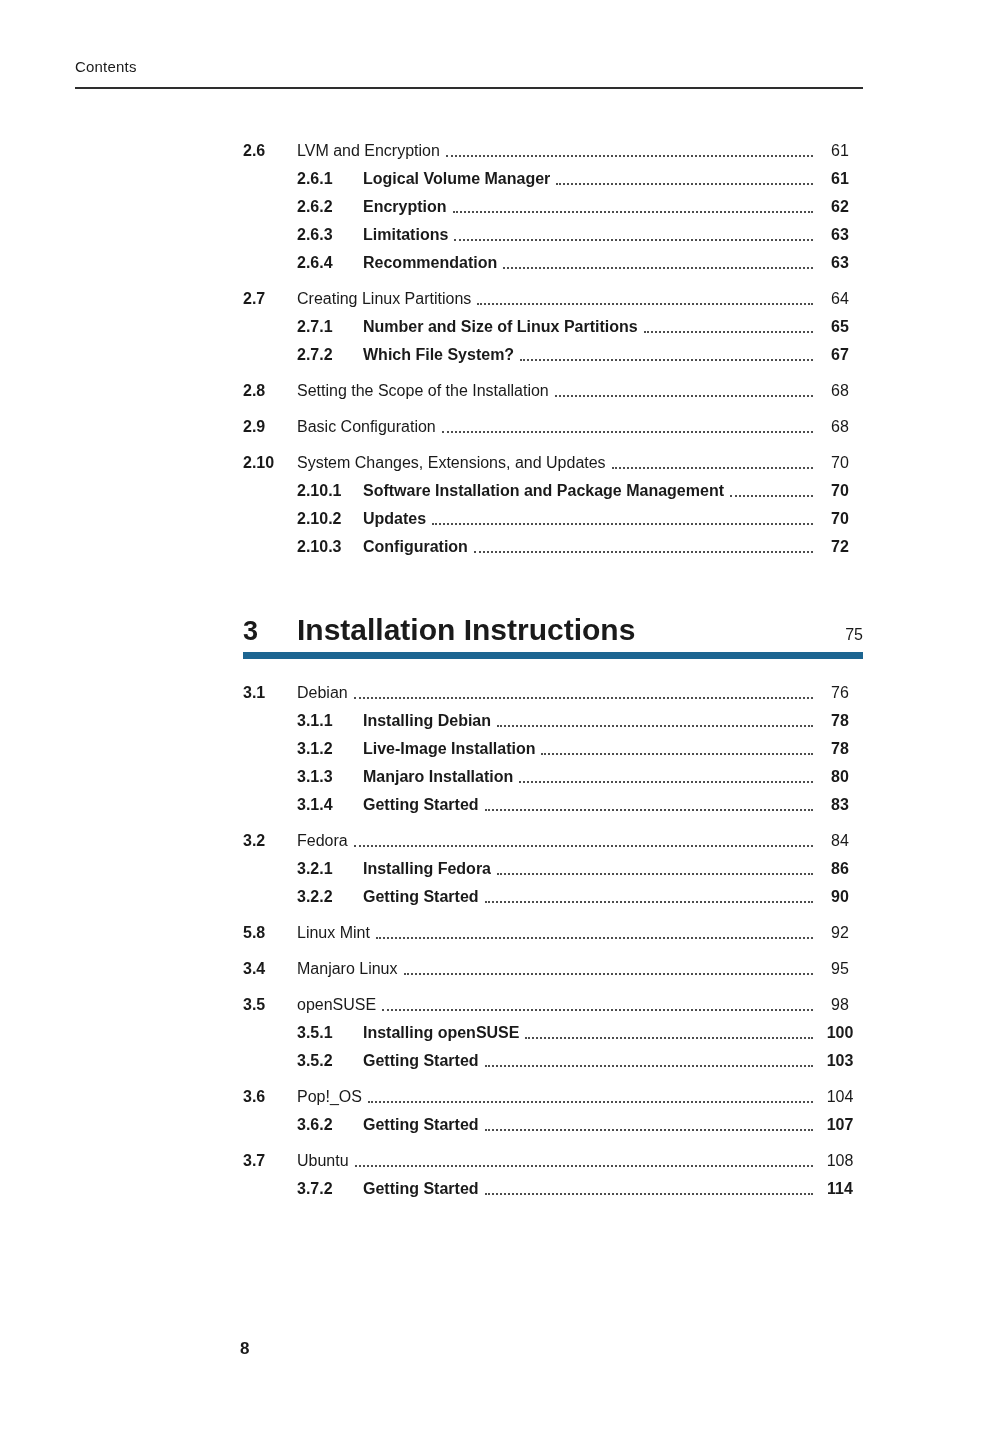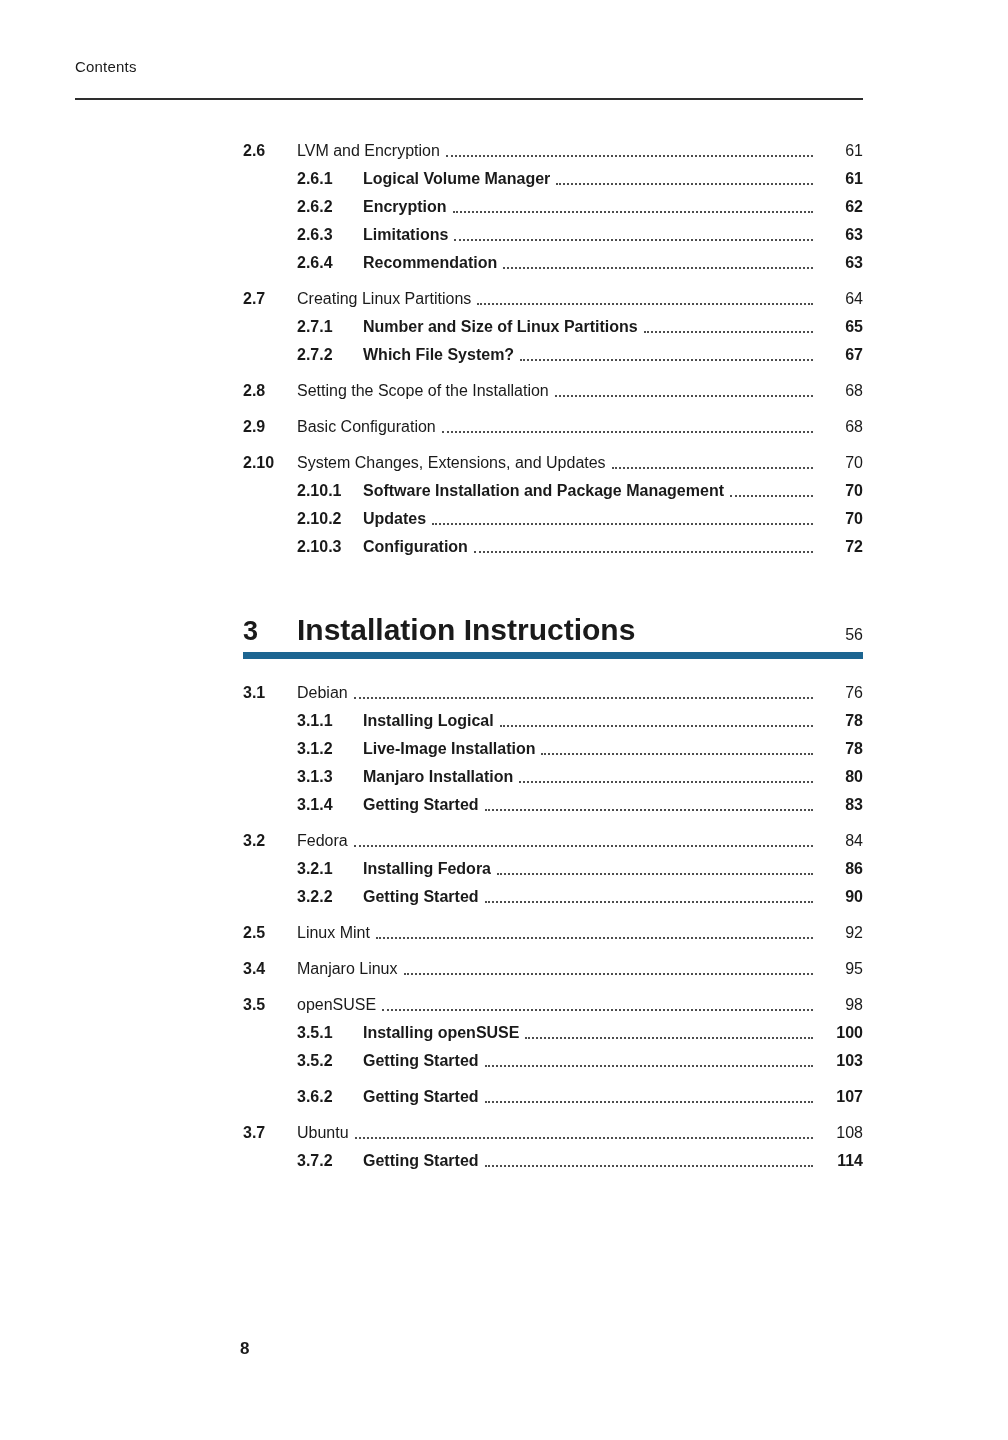--- a/index.html
+++ b/index.html
@@ -12,21 +12,21 @@
     overflow: hidden;
   }
 
   
   .header {
     position: absolute;
     left: 75px; top: 58px;
     width: 788px;
     font-size: 15px;
     letter-spacing: 0.2px;
-    padding-bottom: 23px;
+    padding-bottom: 12px;
     border-bottom: 2px solid #2e2e2e;
   }
 
   
   .main {
     position: absolute;
     left: 243px; top: 137px;
     width: 620px;
   }
 
@@ -45,21 +45,21 @@
   .lvl2 .num { width: 66px; }
   .title { white-space: nowrap; }
   .leader {
     flex: 1 1 auto;
     align-self: flex-end;
     height: 0;
     border-bottom: 2px dotted #4d4d4d;
     margin: 0 4px 8px 6px;
     min-width: 16px;
   }
-  .pg { flex: 0 0 46px; text-align: right; }
+  .pg { flex: 0 0 46px; text-align: center; }
 
   
   .chapter { margin-top: 52px; }
   .chapter-line { display: flex; align-items: baseline; }
   .ch-num { width: 54px; font-size: 27px; font-weight: bold; flex: 0 0 auto; }
   .ch-title { font-size: 30px; font-weight: bold; flex: 0 0 auto; white-space: nowrap; }
   .ch-spacer { flex: 1 1 auto; }
   .ch-page { font-size: 16px; flex: 0 0 auto; }
   .chapter-rule { height: 7px; margin-top: 5px; }
 
@@ -176,36 +176,36 @@
           <span class="pg">72</span>
         </div>
       </div>
     </div>
 
   <div class="chapter">
     <div class="chapter-line">
       <span class="ch-num">3</span>
       <span class="ch-title">Installation Instructions</span>
       <span class="ch-spacer"></span>
-      <span class="ch-page">56</span>
+      <span class="ch-page">75</span>
     </div>
     <div class="chapter-rule" style="background: rgb(29, 101, 145);"></div>
   </div>
 
   <div id="toc-bottom">
       <div class="toc-group">
         <div class="toc-row lvl1">
           <span class="num">3.1</span>
           <span class="title">Debian</span>
           <span class="leader"></span>
           <span class="pg">76</span>
         </div>
         <div class="toc-row lvl2">
           <span class="num">3.1.1</span>
-          <span class="title">Installing Logical</span>
+          <span class="title">Installing Debian</span>
           <span class="leader"></span>
           <span class="pg">78</span>
         </div>
         <div class="toc-row lvl2">
           <span class="num">3.1.2</span>
           <span class="title">Live-Image Installation</span>
           <span class="leader"></span>
           <span class="pg">78</span>
         </div>
         <div class="toc-row lvl2">
@@ -236,21 +236,21 @@
         </div>
         <div class="toc-row lvl2">
           <span class="num">3.2.2</span>
           <span class="title">Getting Started</span>
           <span class="leader"></span>
           <span class="pg">90</span>
         </div>
       </div>
       <div class="toc-group">
         <div class="toc-row lvl1">
-          <span class="num">2.5</span>
+          <span class="num">5.8</span>
           <span class="title">Linux Mint</span>
           <span class="leader"></span>
           <span class="pg">92</span>
         </div>
       </div>
       <div class="toc-group">
         <div class="toc-row lvl1">
           <span class="num">3.4</span>
           <span class="title">Manjaro Linux</span>
           <span class="leader"></span>
@@ -271,20 +271,26 @@
           <span class="pg">100</span>
         </div>
         <div class="toc-row lvl2">
           <span class="num">3.5.2</span>
           <span class="title">Getting Started</span>
           <span class="leader"></span>
           <span class="pg">103</span>
         </div>
       </div>
       <div class="toc-group">
+        <div class="toc-row lvl1">
+          <span class="num">3.6</span>
+          <span class="title">Pop!_OS</span>
+          <span class="leader"></span>
+          <span class="pg">104</span>
+        </div>
         <div class="toc-row lvl2">
           <span class="num">3.6.2</span>
           <span class="title">Getting Started</span>
           <span class="leader"></span>
           <span class="pg">107</span>
         </div>
       </div>
       <div class="toc-group">
         <div class="toc-row lvl1">
           <span class="num">3.7</span>

